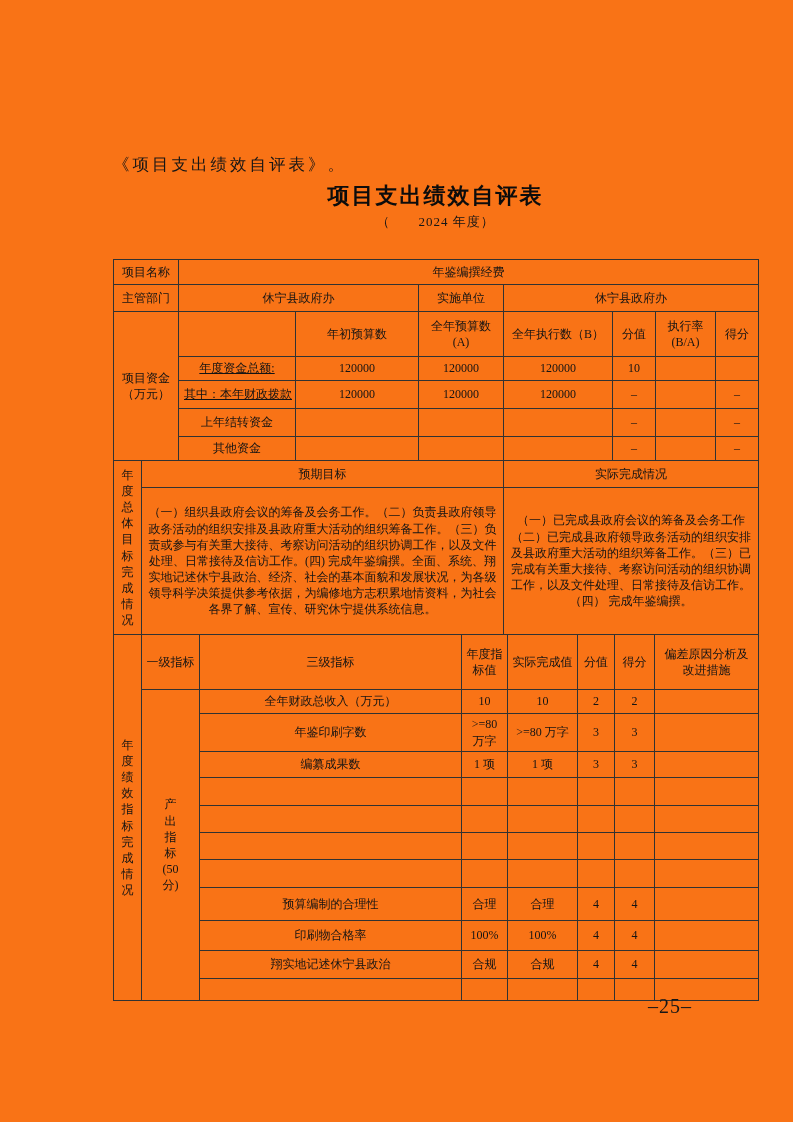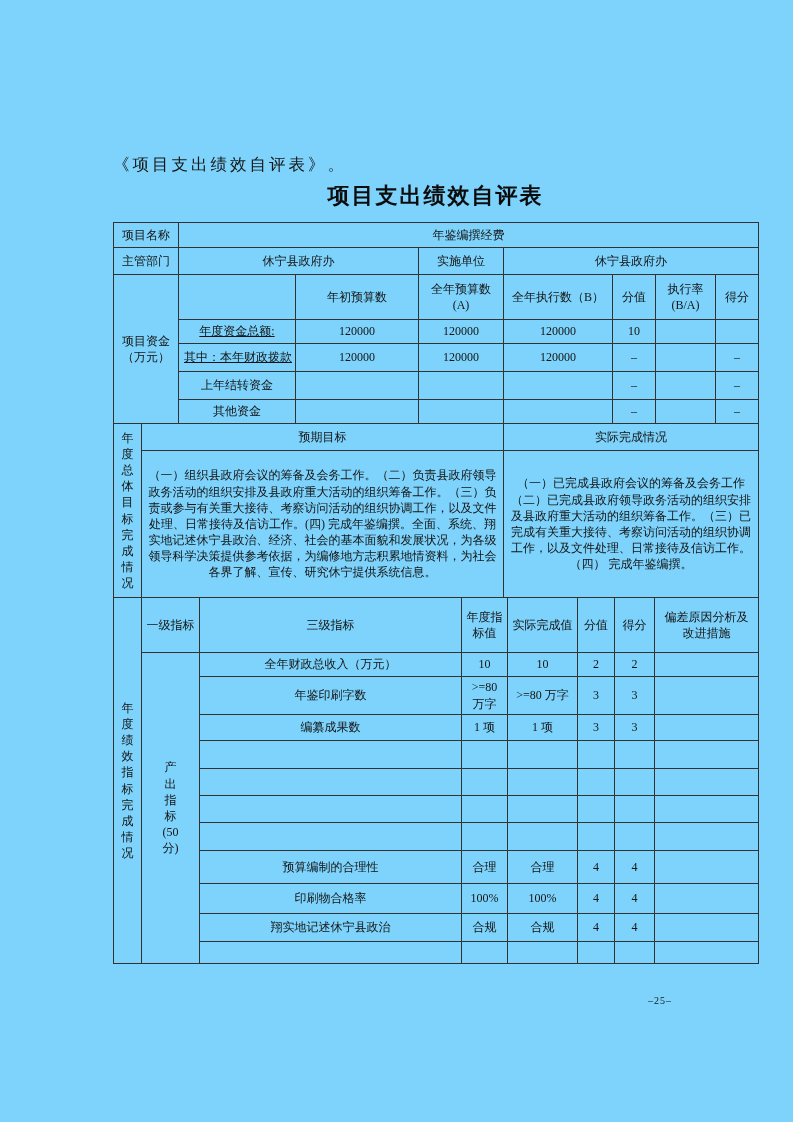--- a/index.html
+++ b/index.html
@@ -1,56 +1,57 @@
 <!DOCTYPE html>
 <html><head>
 <meta charset="utf-8">
 <style>
   html,body{margin:0;padding:0;background:#ffffff;}
   .page{
-    position:relative;width:793px;height:1122px;background:#7dd3fc;
+    position:relative;width:793px;height:1122px;background:#f97316;
     box-sizing:border-box;padding:154px 35px 8px 113px;
     font-family:"Liberation Serif","DejaVu Serif",serif;color:#161616;
   }
   .heading{font-size:16.5px;letter-spacing:3px;line-height:21px;}
   .content{width:645px;}
   .doc-title{margin-top:8px;text-align:center;font-size:22px;font-weight:700;letter-spacing:2px;line-height:26px;color:#0c0c0c;}
   .doc-subtitle{margin-top:4px;text-align:center;font-size:13px;white-space:pre;letter-spacing:1px;}
   table.grid{border-collapse:collapse;table-layout:fixed;width:645px;border:1.5px solid #2a2a2a;}
   table.grid td{
     border:1px solid #323232;font-size:12px;line-height:1.35;color:#141414;
     text-align:center;vertical-align:middle;padding:2px 4px;box-sizing:border-box;overflow:hidden;
   }
-  .t-first{margin-top:13px;}
+  .t-first{margin-top:28px;}
   .t-next{margin-top:-1px;}
   .tl{text-align:left;padding-left:8px;}
   .tl-sm{text-align:left;padding-left:4px;}
   .nowrap{white-space:nowrap;text-decoration:underline;}
   .indent-ctr{padding-left:38px;white-space:nowrap;margin-left:48px;}
   .num{text-align:right;padding-right:10px;}
   .num2{text-align:right;padding-right:12px;}
   .num3{text-align:right;padding-right:18px;}
   .sr{text-align:right;padding-right:9px;}
   .vert{white-space:pre-line;padding:0;font-size:12.5px;line-height:17px;}
   .vert-d{white-space:pre-line;padding:0;font-size:13px;line-height:20px;}
   .group-label{white-space:pre-line;padding:0;font-size:12.5px;line-height:19px;}
   .goal-text{text-align:justify;vertical-align:top;padding:3px 8px 3px 9px;font-size:12.5px;line-height:21px;}
   .pad12{padding-left:12px;padding-right:12px;}
   .pad8{padding-left:8px;padding-right:8px;}
   .pad7{padding-left:7px;padding-right:7px;}
   .pad6{padding-left:6px;padding-right:6px;}
-  .page-number{position:absolute;left:648px;top:995px;font-size:10px;letter-spacing:1px;}
+  .page-number{position:absolute;left:648px;top:995px;font-size:20px;letter-spacing:1px;}
 </style>
 </head>
 <body>
 
 <div class="page">
   <div class="heading">《项目支出绩效自评表》。</div>
   <div class="content">
     <div class="doc-title">项目支出绩效自评表</div>
+    <div class="doc-subtitle">（　　2024 年度）</div>
 
     <table class="grid t-first">
       <colgroup>
           <col style="width:65px">
           <col style="width:240px">
           <col style="width:85px">
           <col style="width:255px">
         </colgroup>
       <tbody>
           <tr style="height:25px">

